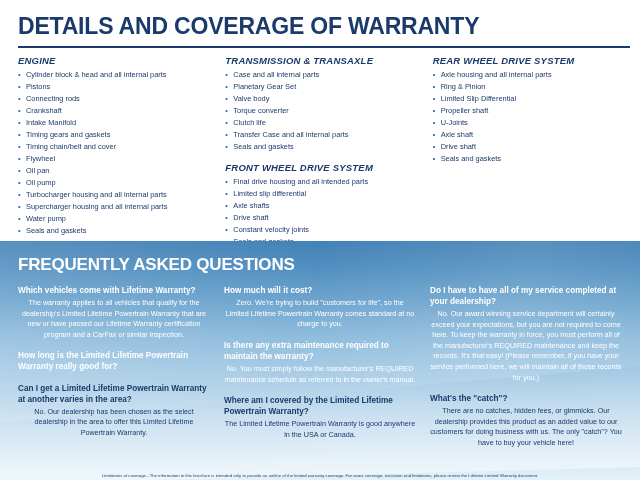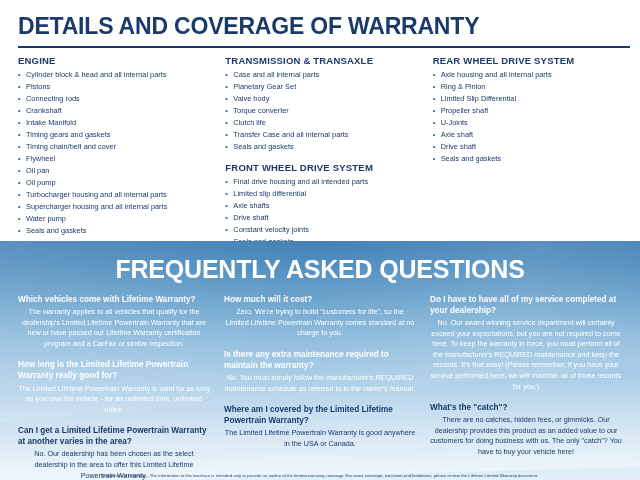--- a/index.html
+++ b/index.html
@@ -49,20 +49,21 @@
   .col {
     flex: 1 1 0;
     min-width: 0;
   }
   .col-head {
     font-size: 9.5px;
     font-weight: bold;
     color: #1a3a6b;
     letter-spacing: 0.2px;
     margin-bottom: 3px;
+    font-style: italic;
   }
   .col-head.spaced {
     margin-top: 9px;
   }
   ul.bullets {
     list-style: none;
     margin: 0;
     padding: 0;
   }
   ul.bullets li {
@@ -129,26 +130,25 @@
     height: 90px;
     background: linear-gradient(180deg, rgba(255,255,255,0) 0%, rgba(255,255,255,0.25) 60%, rgba(255,255,255,0.45) 100%);
     transform: rotate(-1.5deg);
     pointer-events: none;
   }
   .faq-inner {
     position: relative;
     z-index: 2;
   }
   .faq-title {
-    font-size: 25px;
+    font-size: 17px;
     font-weight: bold;
     color: #ffffff;
     letter-spacing: -0.2px;
     margin: 0 0 10px 0;
-    text-align: center;
   }
   .faq-cols {
     display: flex;
     gap: 14px;
   }
   .faq-col {
     flex: 1 1 0;
     min-width: 0;
   }
   .faq-item {
@@ -278,21 +278,20 @@
 
       <div class="faq-cols">
 
         <div class="faq-col">
           <div class="faq-item">
             <div class="faq-q">Which vehicles come with Lifetime Warranty?</div>
             <div class="faq-a">The warranty applies to all vehicles that qualify for the dealership's Limited Lifetime Powertrain Warranty that are new or have passed our Lifetime Warranty certification program and a CarFax or similar inspection.</div>
           </div>
           <div class="faq-item">
             <div class="faq-q">How long is the Limited Lifetime Powertrain Warranty really good for?</div>
-            <div class="faq-a">The Limited Lifetime Powertrain Warranty is valid for as long as you own the vehicle - for an unlimited time, unlimited miles.</div>
           </div>
           <div class="faq-item dark">
             <div class="faq-q">Can I get a Limited Lifetime Powertrain Warranty at another varies in the area?</div>
             <div class="faq-a">No. Our dealership has been chosen as the select dealership in the area to offer this Limited Lifetime Powertrain Warranty.</div>
           </div>
         </div>
 
         <div class="faq-col">
           <div class="faq-item">
             <div class="faq-q">How much will it cost?</div>

